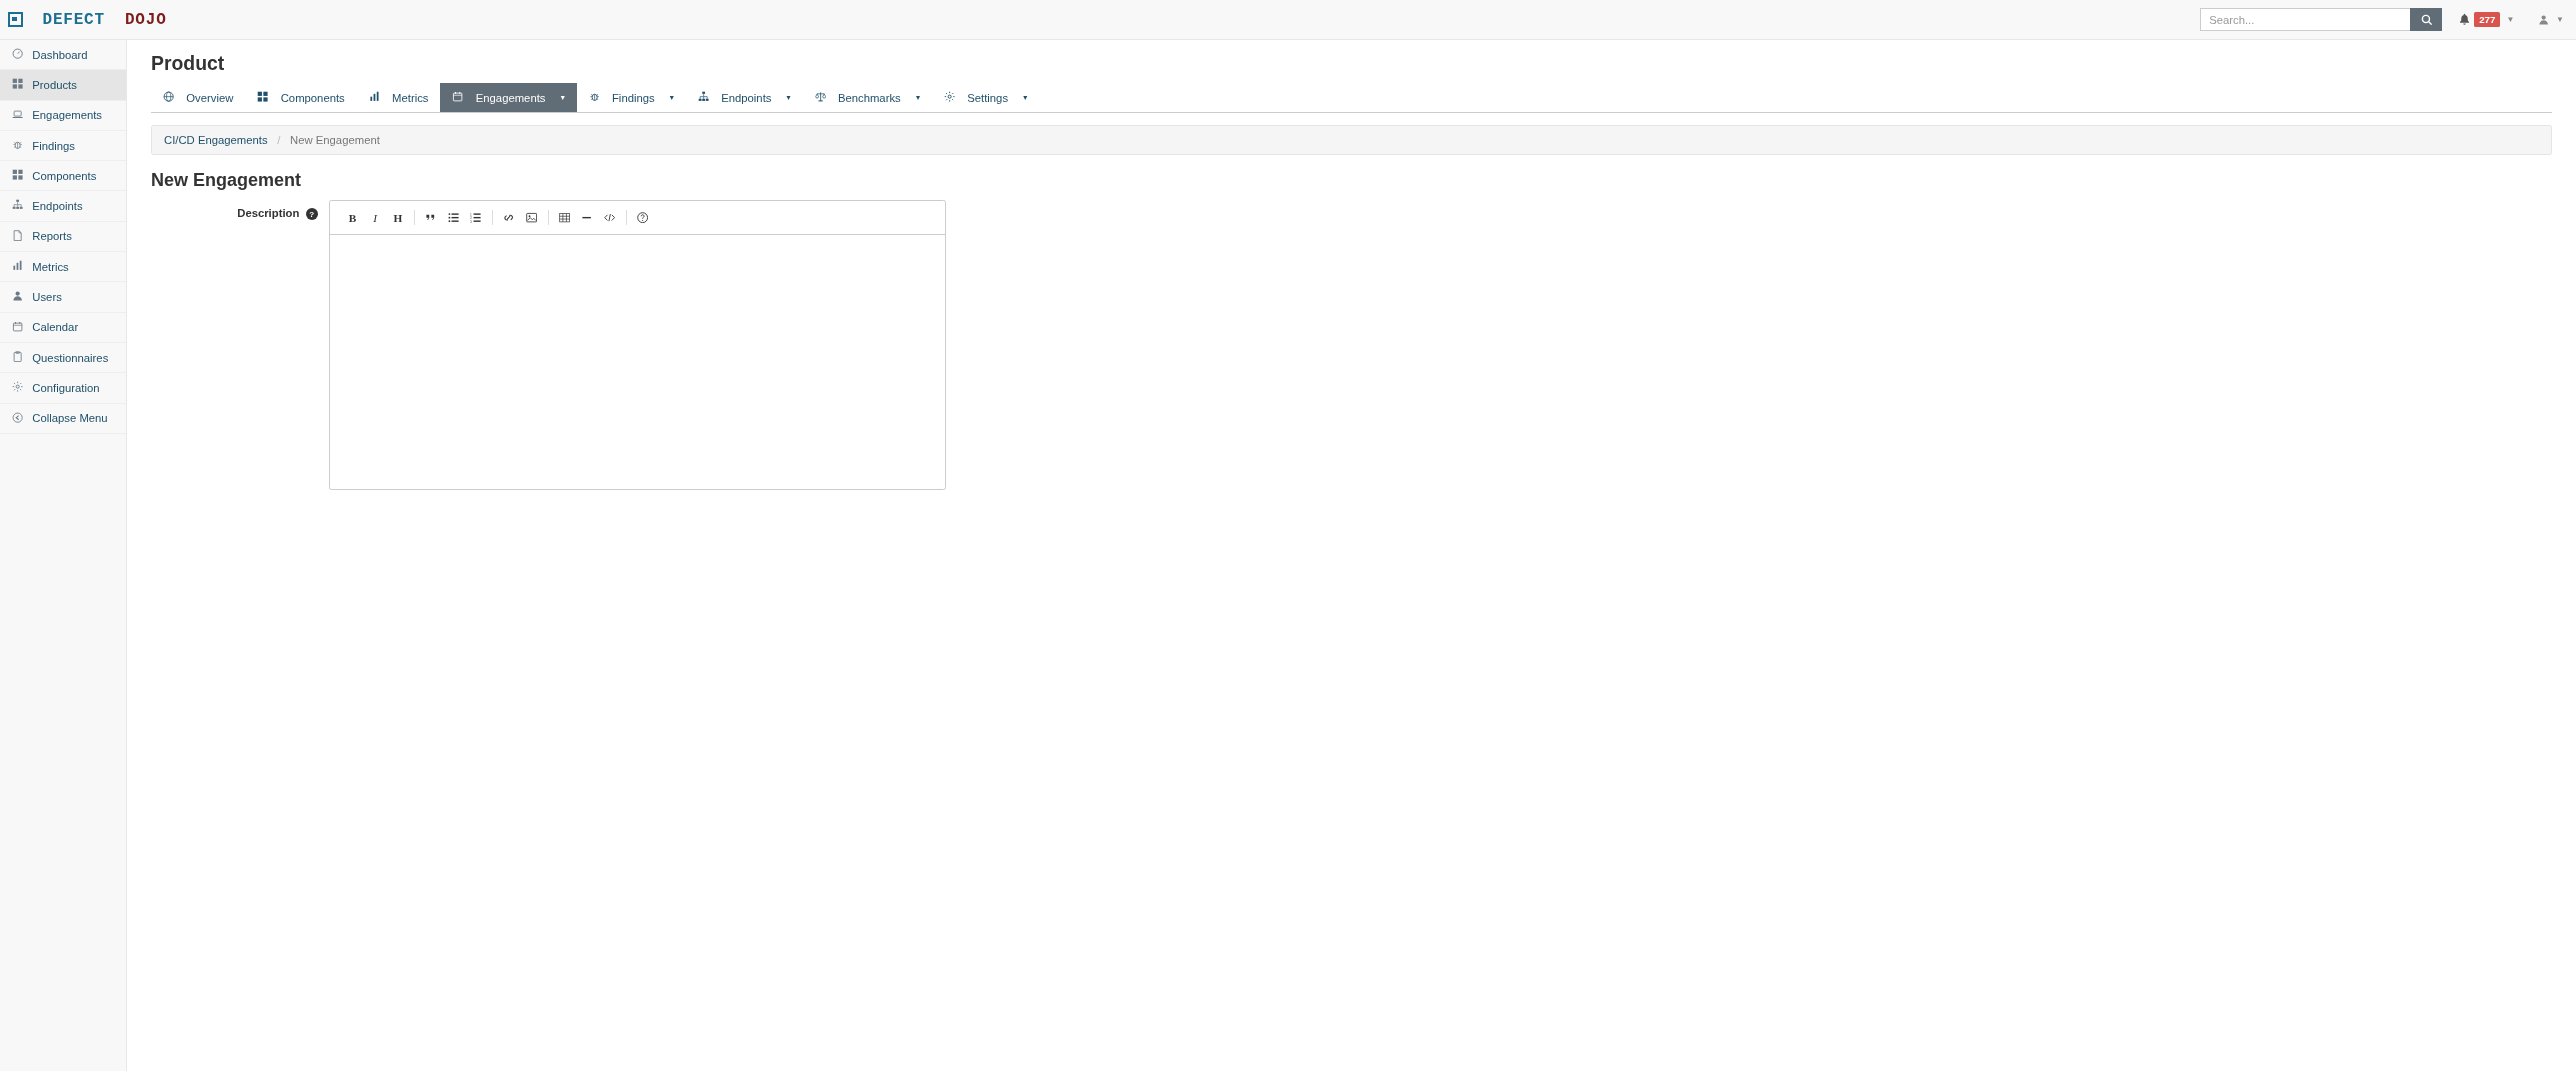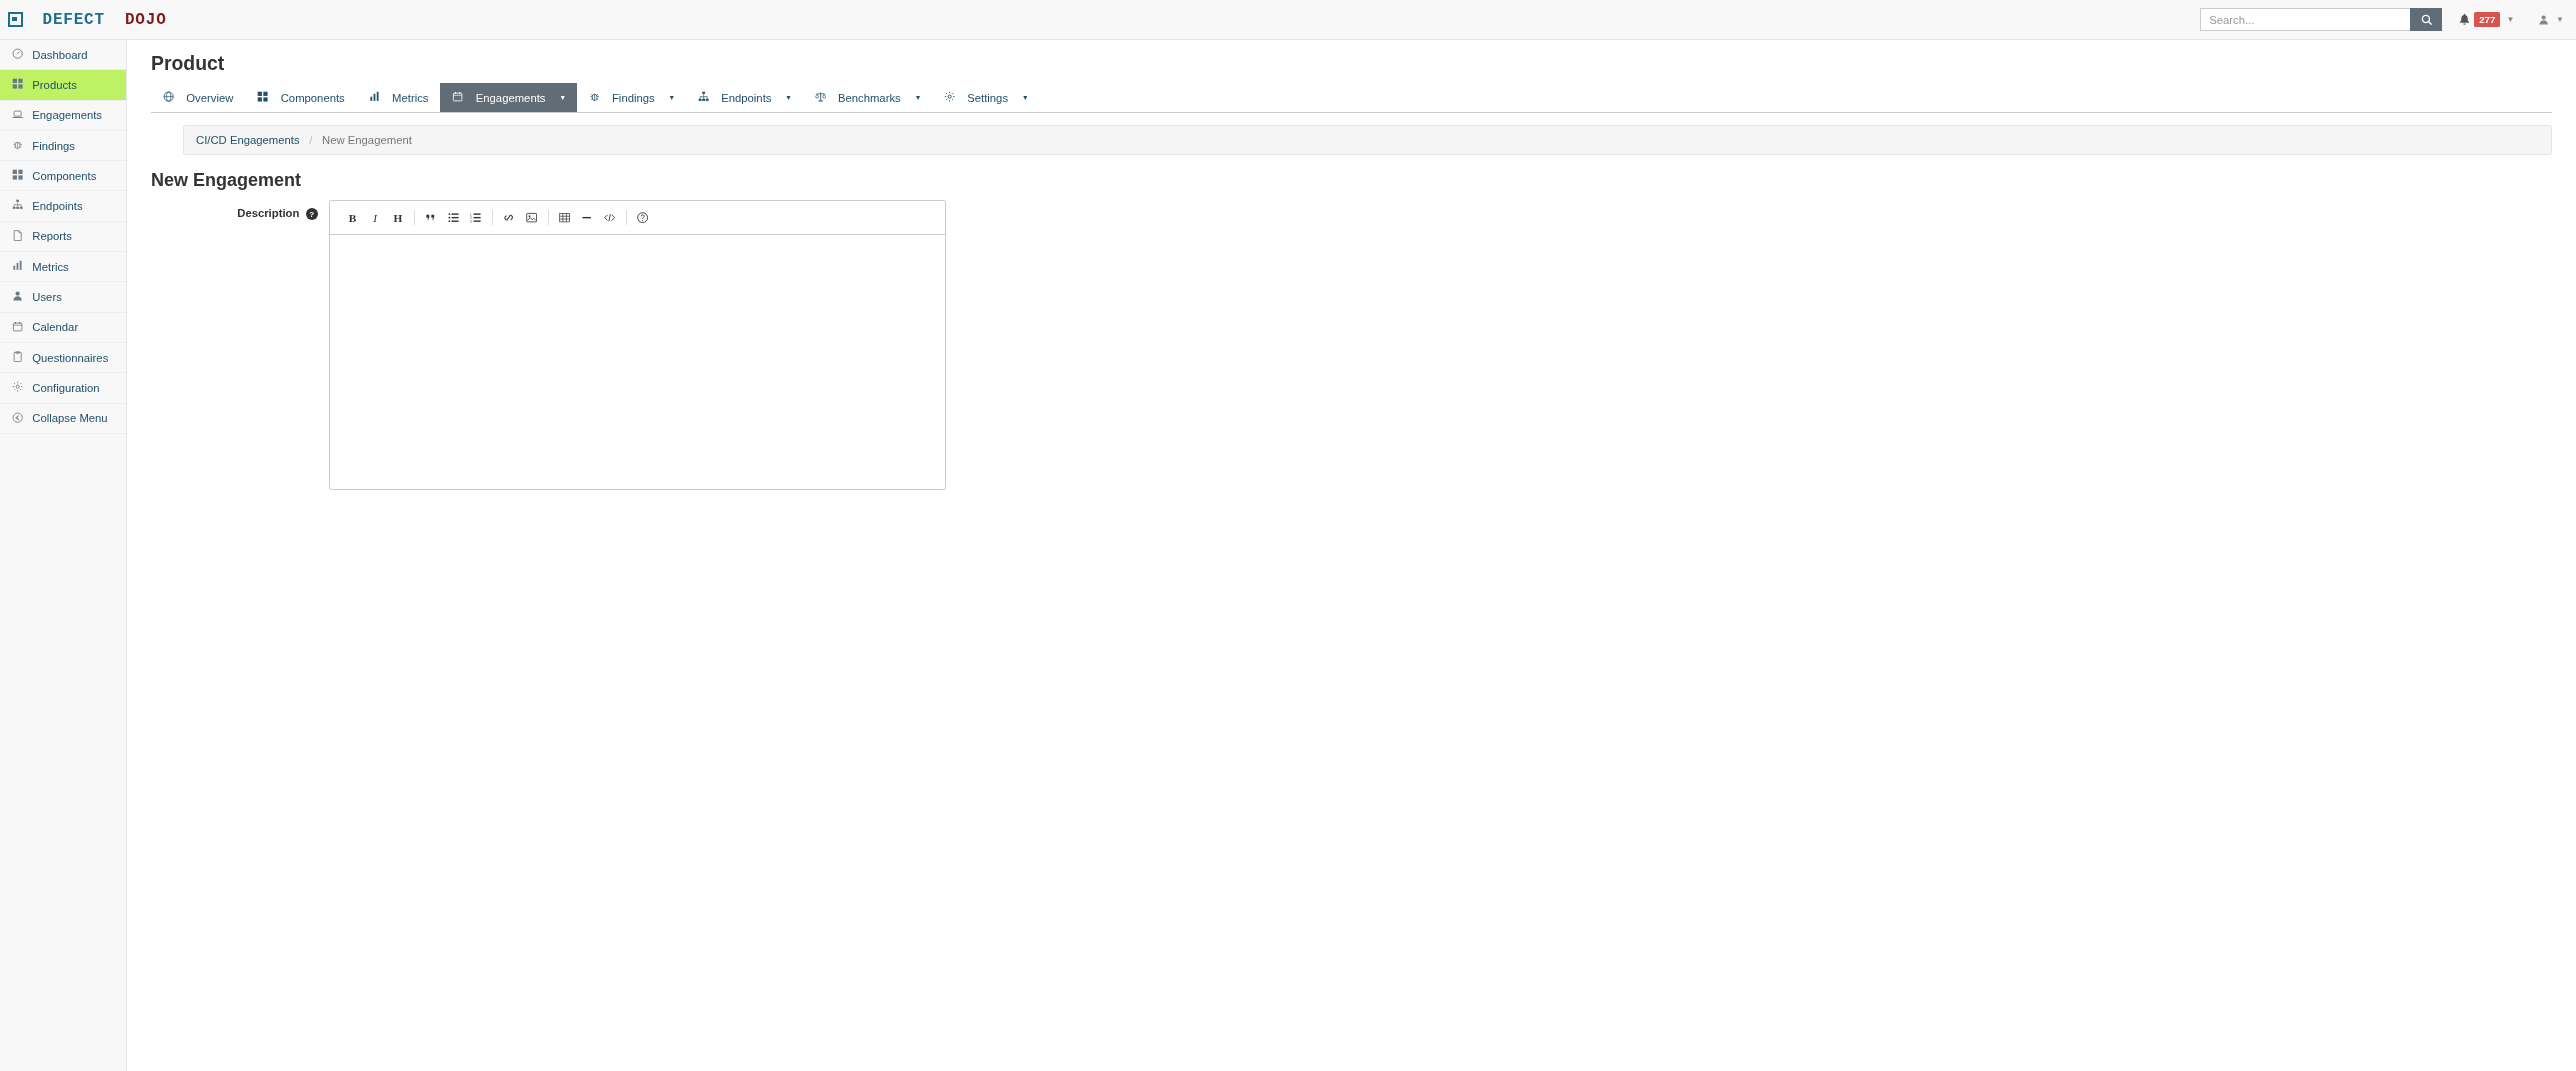--- a/index.html
+++ b/index.html
@@ -106,21 +106,21 @@
   .sidebar-item {
     display: flex;
     align-items: center;
     gap: 8px;
     padding: 8px 11.3px;
     color: #21516a;
     cursor: pointer;
     border-bottom: 0.8px solid #eee;
   }
   .sidebar-item.active {
-    background: #bef264;
+    background: #e5e5e5;
   }
   .sidebar-item .icon { width: 13px; text-align: center; color: #6b7a86; }
 
   .main {
     flex: 1;
     padding: 12px 24px;
   }
   .page-title {
     font-size: 19.4px;
     font-weight: 600;
@@ -149,21 +149,20 @@
   .tab .caret { color: inherit; }
 
   
   .breadcrumb {
     background: #f5f5f5;
     border: 0.8px solid #e4e4e4;
     border-radius: 2.4px;
     padding: 8px 12px;
     margin-top: 12px;
     color: #777;
-    margin-left: 32px;
   }
   .breadcrumb a { color: #21516a; text-decoration: none; }
 
   .section-title {
     font-size: 18px;
     font-weight: 600;
     margin: 14.5px 0 9.7px;
   }
 
   

